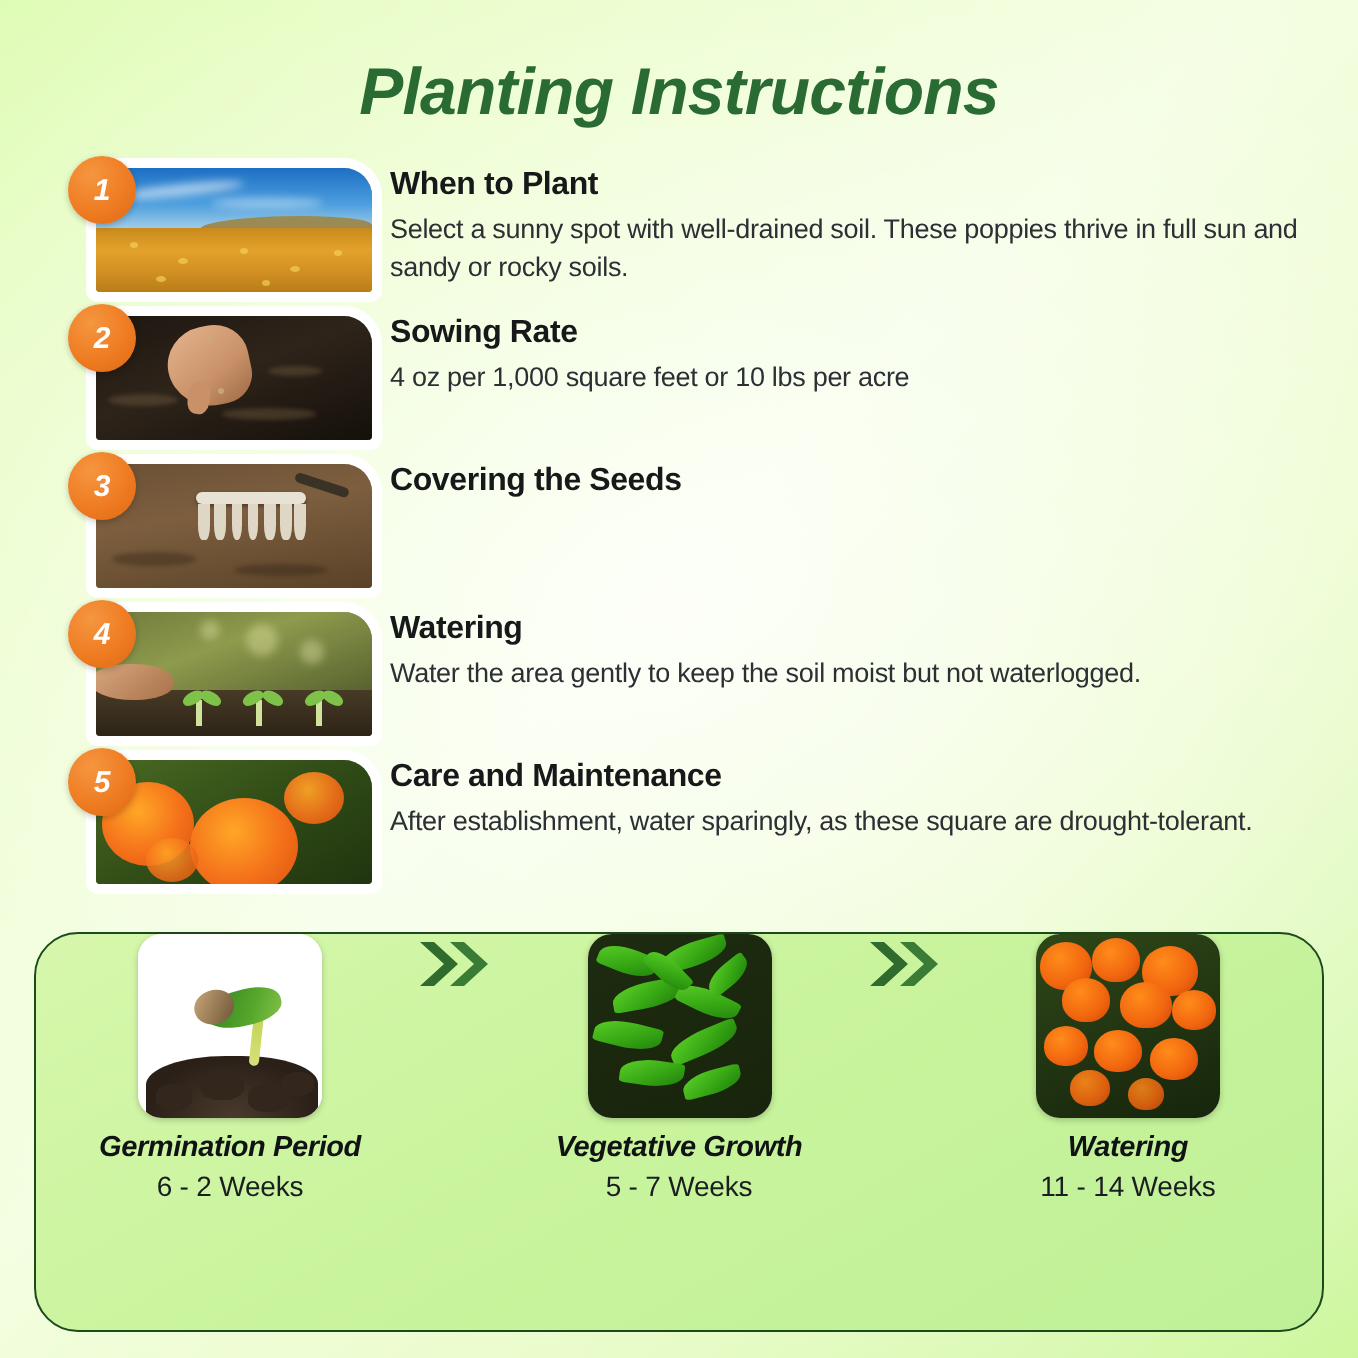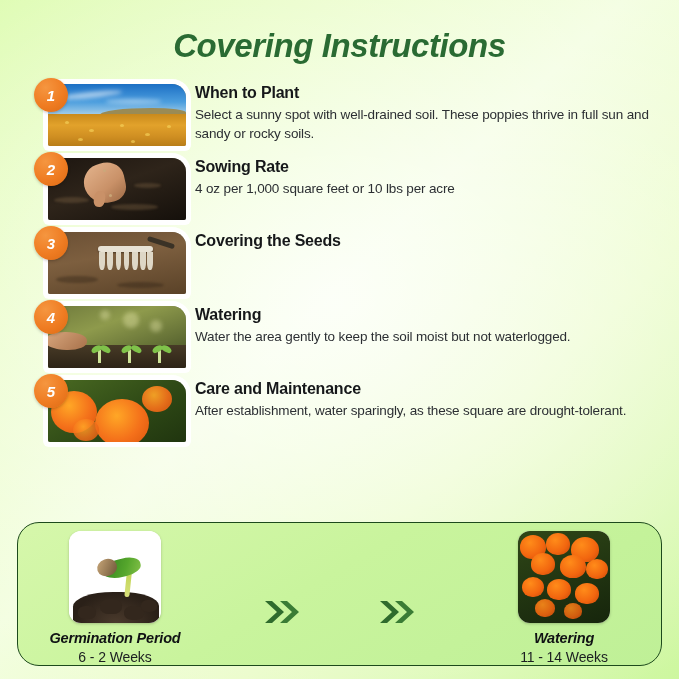--- a/index.html
+++ b/index.html
@@ -128,26 +128,26 @@
     line-height: 1.36;
     letter-spacing: -0.15px;
   }
 
   
   .timeline {
     position: absolute;
     left: 17px;
     right: 17px;
     bottom: 13px;
-    height: 144px;
+    height: 200px;
     border: 1.6px solid #1d4a1c;
     border-radius: 22px;
     background: linear-gradient(150deg, #d6f7ab 0%, #c9f49d 45%, #bff097 100%);
     display: flex;
-    align-items: flex-end;
+    align-items: flex-start;
     justify-content: space-between;
     padding: 0 22px;
   }
 
   .stage {
     width: 150px;
     text-align: center;
   }
 
   .stage-img {
@@ -193,21 +193,21 @@
     width: 44px;
     display: flex;
     align-items: center;
     justify-content: center;
     margin-bottom: 38px;
   }
 </style>
 </head>
 <body>
 
-<div class="title">Covering Instructions</div>
+<div class="title">Planting Instructions</div>
 
 <div class="steps">
 
   <div class="step">
     <div class="thumb-wrap">
       <div class="num">1</div>
       <div class="thumb">
         <div class="sky"></div>
         <div class="cloud1"></div>
         <div class="cloud2"></div>
@@ -335,20 +335,37 @@
     <div class="stage-time">6 - 2 Weeks</div>
   </div>
 
   <div class="arrow">
     <svg width="40" height="30" viewBox="0 0 40 30">
       <path d="M3 4 L15 15 L3 26 L10 26 L22 15 L10 4 Z" fill="#2f6b2d"></path>
       <path d="M18 4 L30 15 L18 26 L25 26 L37 15 L25 4 Z" fill="#3a7c35"></path>
     </svg>
   </div>
 
+  <div class="stage">
+    <div class="stage-img">
+      <div class="veg-bg"></div>
+      <div class="veg-leaf" style="left:6%;top:8%;width:30px;height:13px;transform:rotate(22deg)"></div>
+      <div class="veg-leaf" style="left:40%;top:4%;width:34px;height:12px;transform:rotate(-16deg)"></div>
+      <div class="veg-leaf" style="left:14%;top:26%;width:36px;height:13px;transform:rotate(-10deg)"></div>
+      <div class="veg-leaf" style="left:48%;top:30%;width:32px;height:12px;transform:rotate(26deg)"></div>
+      <div class="veg-leaf" style="left:4%;top:48%;width:34px;height:13px;transform:rotate(14deg)"></div>
+      <div class="veg-leaf" style="left:44%;top:52%;width:36px;height:12px;transform:rotate(-22deg)"></div>
+      <div class="veg-leaf" style="left:18%;top:68%;width:32px;height:13px;transform:rotate(8deg)"></div>
+      <div class="veg-leaf" style="left:52%;top:74%;width:30px;height:12px;transform:rotate(-14deg)"></div>
+      <div class="veg-leaf" style="left:30%;top:14%;width:26px;height:11px;transform:rotate(46deg)"></div>
+      <div class="veg-leaf" style="left:64%;top:16%;width:24px;height:11px;transform:rotate(-38deg)"></div>
+    </div>
+    <div class="stage-name">Vegetative Growth</div>
+    <div class="stage-time">5 - 7 Weeks</div>
+  </div>
 
   <div class="arrow">
     <svg width="40" height="30" viewBox="0 0 40 30">
       <path d="M3 4 L15 15 L3 26 L10 26 L22 15 L10 4 Z" fill="#2f6b2d"></path>
       <path d="M18 4 L30 15 L18 26 L25 26 L37 15 L25 4 Z" fill="#3a7c35"></path>
     </svg>
   </div>
 
   <div class="stage">
     <div class="stage-img">

